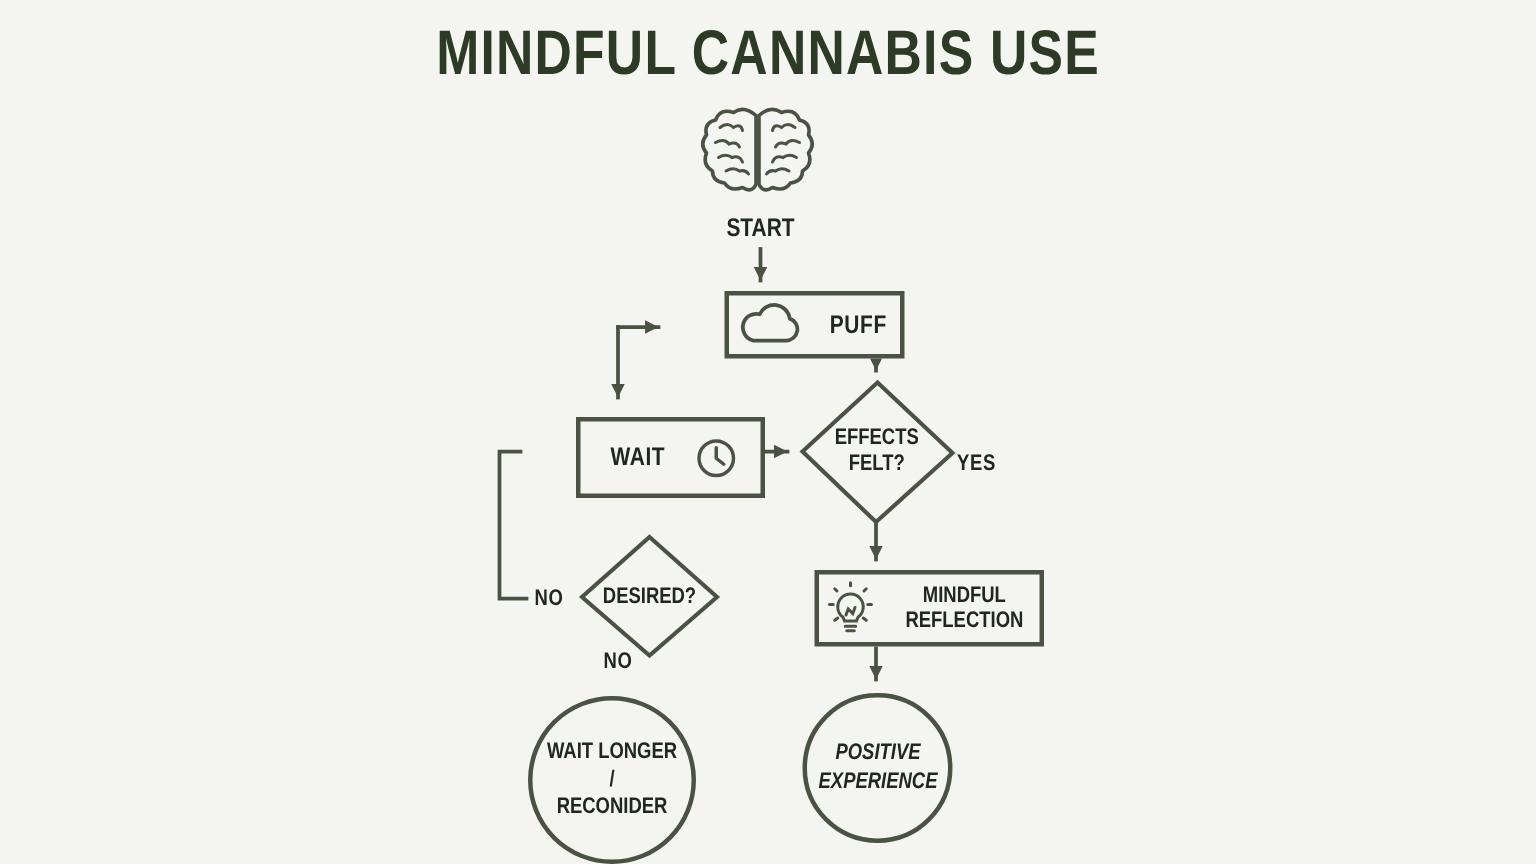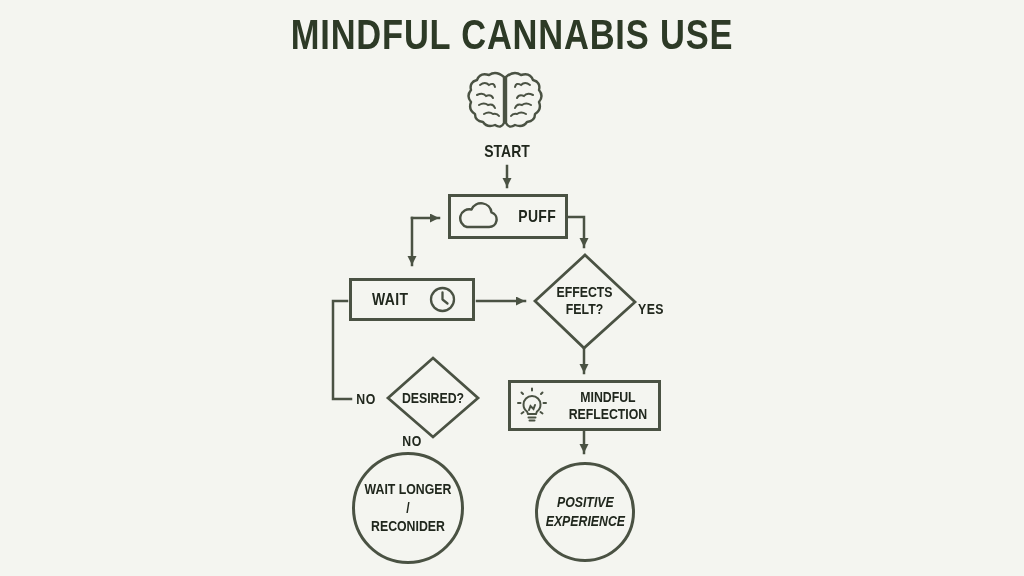--- a/index.html
+++ b/index.html
@@ -21,21 +21,21 @@
     position:absolute;display:flex;flex-direction:column;
     align-items:center;justify-content:center;
     font-weight:bold;line-height:1.1;text-align:center;
     white-space:nowrap;
   }
   .edge-label{font-size:15px;letter-spacing:.5px;}
   .node-box{
     position:absolute;box-sizing:border-box;
     border:3px solid var(--c-line,#4a5243);
     background:var(--c-background,#f4f5f0);
-    display:flex;align-items:center;justify-content:center;gap:12px;
+    display:flex;align-items:center;justify-content:center;gap:12px;margin-left:35px;
   }
   .node-circle{
     position:absolute;box-sizing:border-box;border-radius:50%;
     border:3px solid var(--c-line,#4a5243);
     background:var(--c-background,#f4f5f0);
     display:flex;flex-direction:column;align-items:center;justify-content:center;
     font-weight:bold;font-size:15px;line-height:1.25;text-align:center;
   }
   .box-label{font-size:17px;font-weight:bold;letter-spacing:.5px;}
   .two-line{font-size:15px;font-weight:bold;line-height:1.12;}
@@ -91,21 +91,21 @@
     </g>
   </svg>
 
   <div class="node-box" style="left:448px;top:194px;width:120px;height:45px;">
     <svg width="46" height="30" viewBox="0 0 46 30">
       <path d="M11 25 H33 a7.5 7.5 0 0 0 2.5 -14.6 A10.5 10.5 0 0 0 15.5 7.5 A8.5 8.5 0 0 0 11 25 Z" fill="none" stroke="var(--c-line,#4a5243)" stroke-width="2.5" stroke-linejoin="round"></path>
     </svg>
     <span class="box-label cond">PUFF</span>
   </div>
 
-  <div class="node-box" style="left:349px;top:278px;width:126px;height:43px;gap:16px;">
+  <div class="node-box" style="left:349px;top:278px;width:126px;height:54px;gap:16px;">
     <span class="box-label cond">WAIT</span>
     <svg width="27" height="27" viewBox="0 0 27 27">
       <g stroke="var(--c-line,#4a5243)" stroke-width="2.3" fill="none" stroke-linecap="round">
         <circle cx="13.5" cy="13.5" r="11.5"></circle>
         <path d="M13.5 13.5 V6.5 M13.5 13.5 L18.5 17.5"></path>
       </g>
     </svg>
   </div>
 
   <div class="lbl cond two-line" style="left:534px;top:284px;width:101px;height:34px;">
@@ -136,20 +136,20 @@
     </div>
   </div>
 
   <div class="node-circle" style="left:535px;top:462px;width:100px;height:100px;font-style:italic;">
     <div class="cond">
       <div>POSITIVE</div>
       <div>EXPERIENCE</div>
     </div>
   </div>
 
-  <div class="node-circle" style="left:352px;top:452px;width:112px;height:112px;align-items:flex-end;">
+  <div class="node-circle" style="left:352px;top:464px;width:112px;height:112px;align-items:flex-end;">
     <div class="cond">
       <div>WAIT LONGER /</div>
       <div>RECONIDER</div>
     </div>
   </div>
 
 </div>
 
 </body></html>

